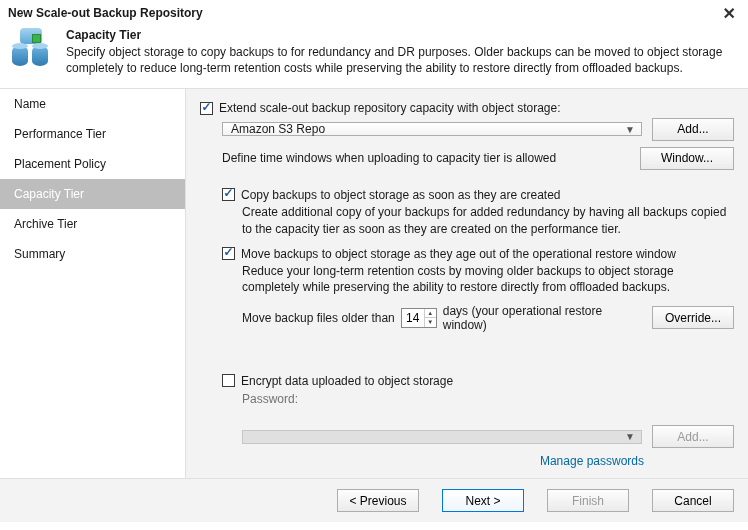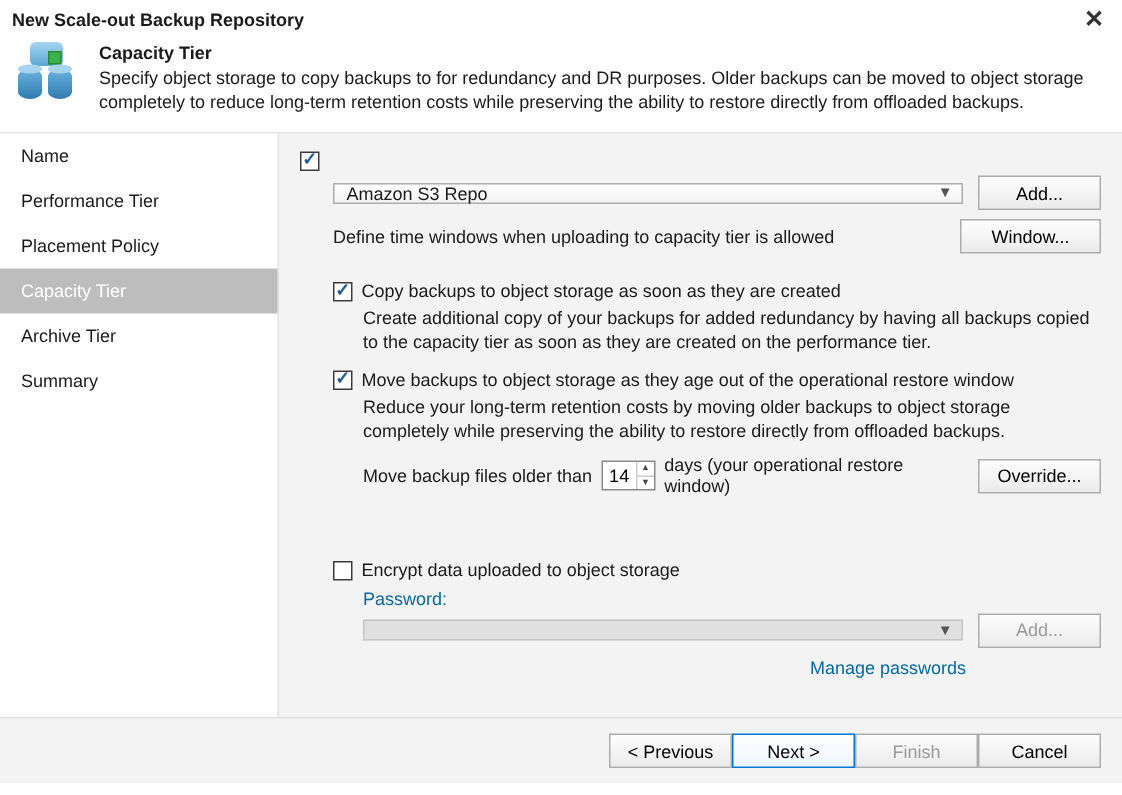--- a/index.html
+++ b/index.html
@@ -93,27 +93,27 @@
   .spin {
     display:inline-flex; border:1px solid #888; height:20px; background:#fff;
   }
   .spin input {
     width: 22px; border:none; text-align:center; font: inherit; padding:0;
   }
   .spin .arrows { display:flex; flex-direction:column; width:12px; border-left:1px solid #ccc;}
   .spin .arrows div { flex:1; display:flex; align-items:center; justify-content:center; font-size:6px; color:#444; border-bottom:1px solid #ccc;}
   .spin .arrows div:last-child{border-bottom:none;}
   .section-gap { height: 34px; }
-  .pw-label { padding-left: 22px; color:#0369a1; margin:2px 0 3px 0;}
+  .pw-label { padding-left: 22px; color:#737373; margin:2px 0 19px 0;}
   .footer {
     height: 44px;
     background: #f3f3f3;
     border-top: 1px solid #e0e0e0;
     display:flex; align-items:center; justify-content:flex-end;
-    gap: 0; padding: 0 14px;
+    gap: 23px; padding: 0 14px;
   }
   .footer .btn { width: 82px; }
   .btn.primary { border: 1px solid #0078d7; background: linear-gradient(#fff,#eef6ff); }
   .manage-row { text-align:right; margin-top:6px; padding-right: 90px;}
   .manage-link { color:#0369a1; }
   
   .hi-cyl {
     position:absolute; width:16px; height:20px; border-radius:8px/5px;
     background:linear-gradient(#6bb3e0,#2f7bb0);
   }
@@ -160,20 +160,21 @@
     <div class="item">Placement Policy</div>
     <div class="item active">Capacity Tier</div>
     <div class="item">Archive Tier</div>
     <div class="item">Summary</div>
   </div>
 
   <div class="pane">
 
     <div class="checkbox">
       <span class="cb checked"></span>
+      <span>Extend scale-out backup repository capacity with object storage:</span>
     </div>
 
     <div class="row indent1" style="gap:10px;">
       <div class="select-box">
         <span>Amazon S3 Repo</span>
         <span class="select-caret">▼</span>
       </div>
       <button class="btn">Add...</button>
     </div>
 

